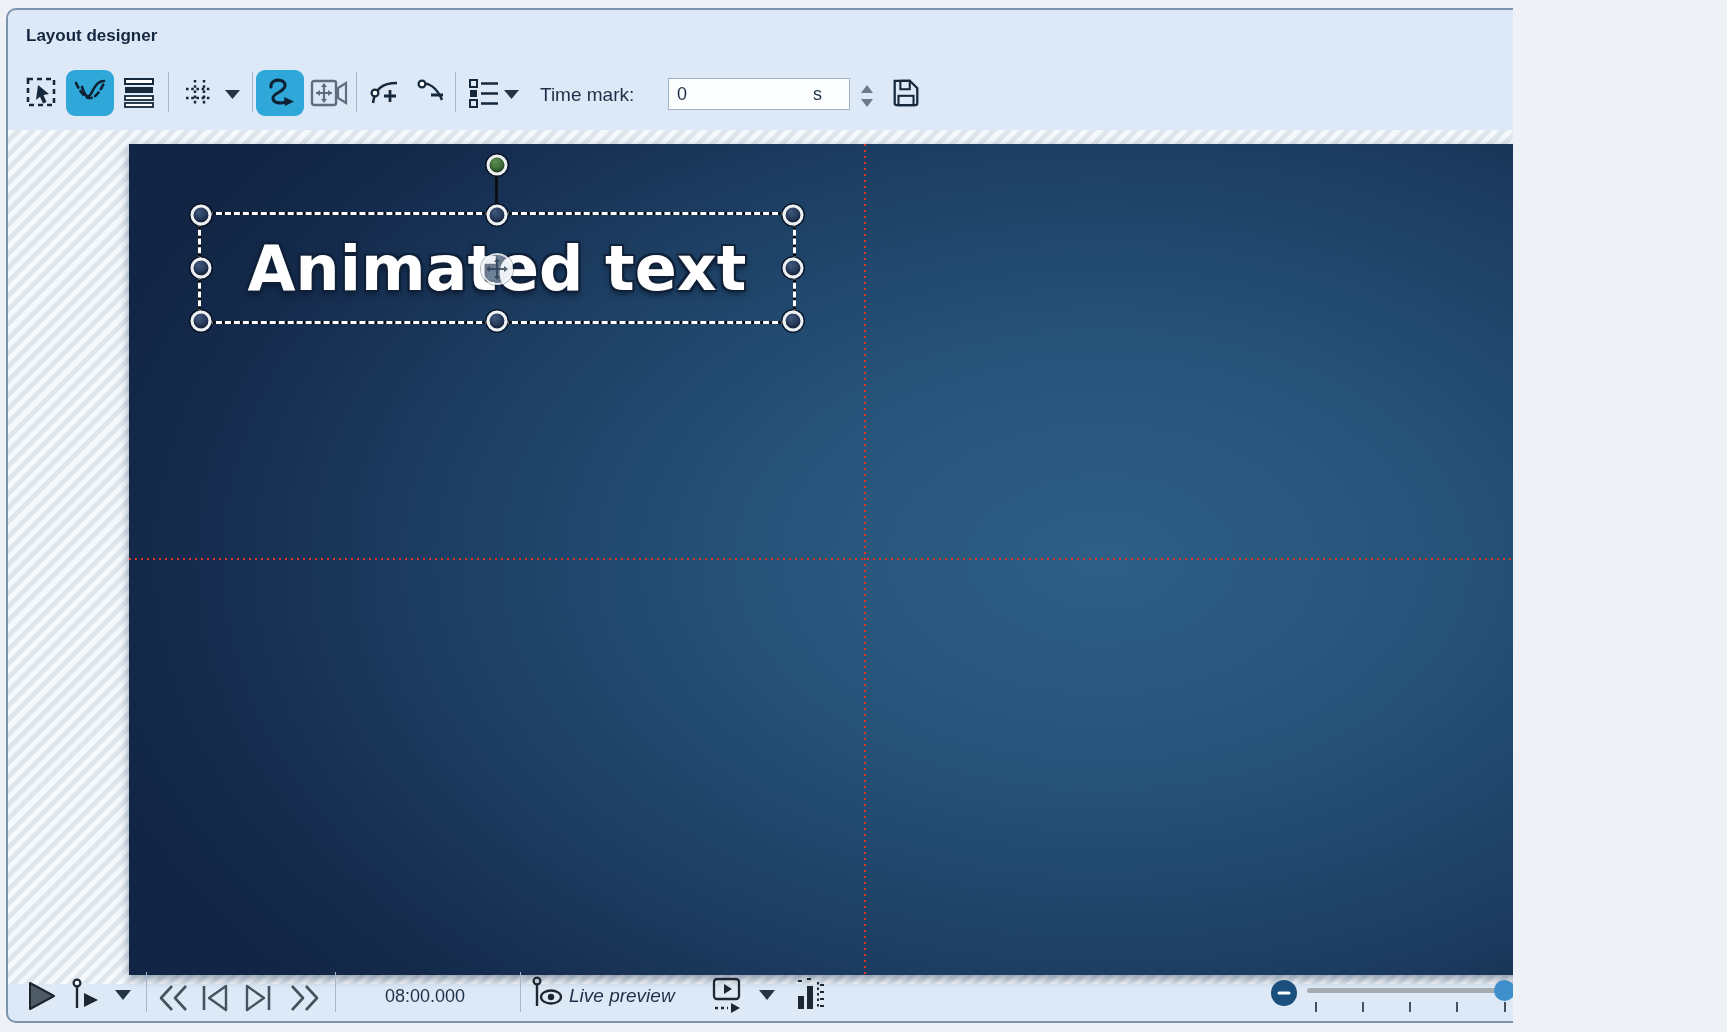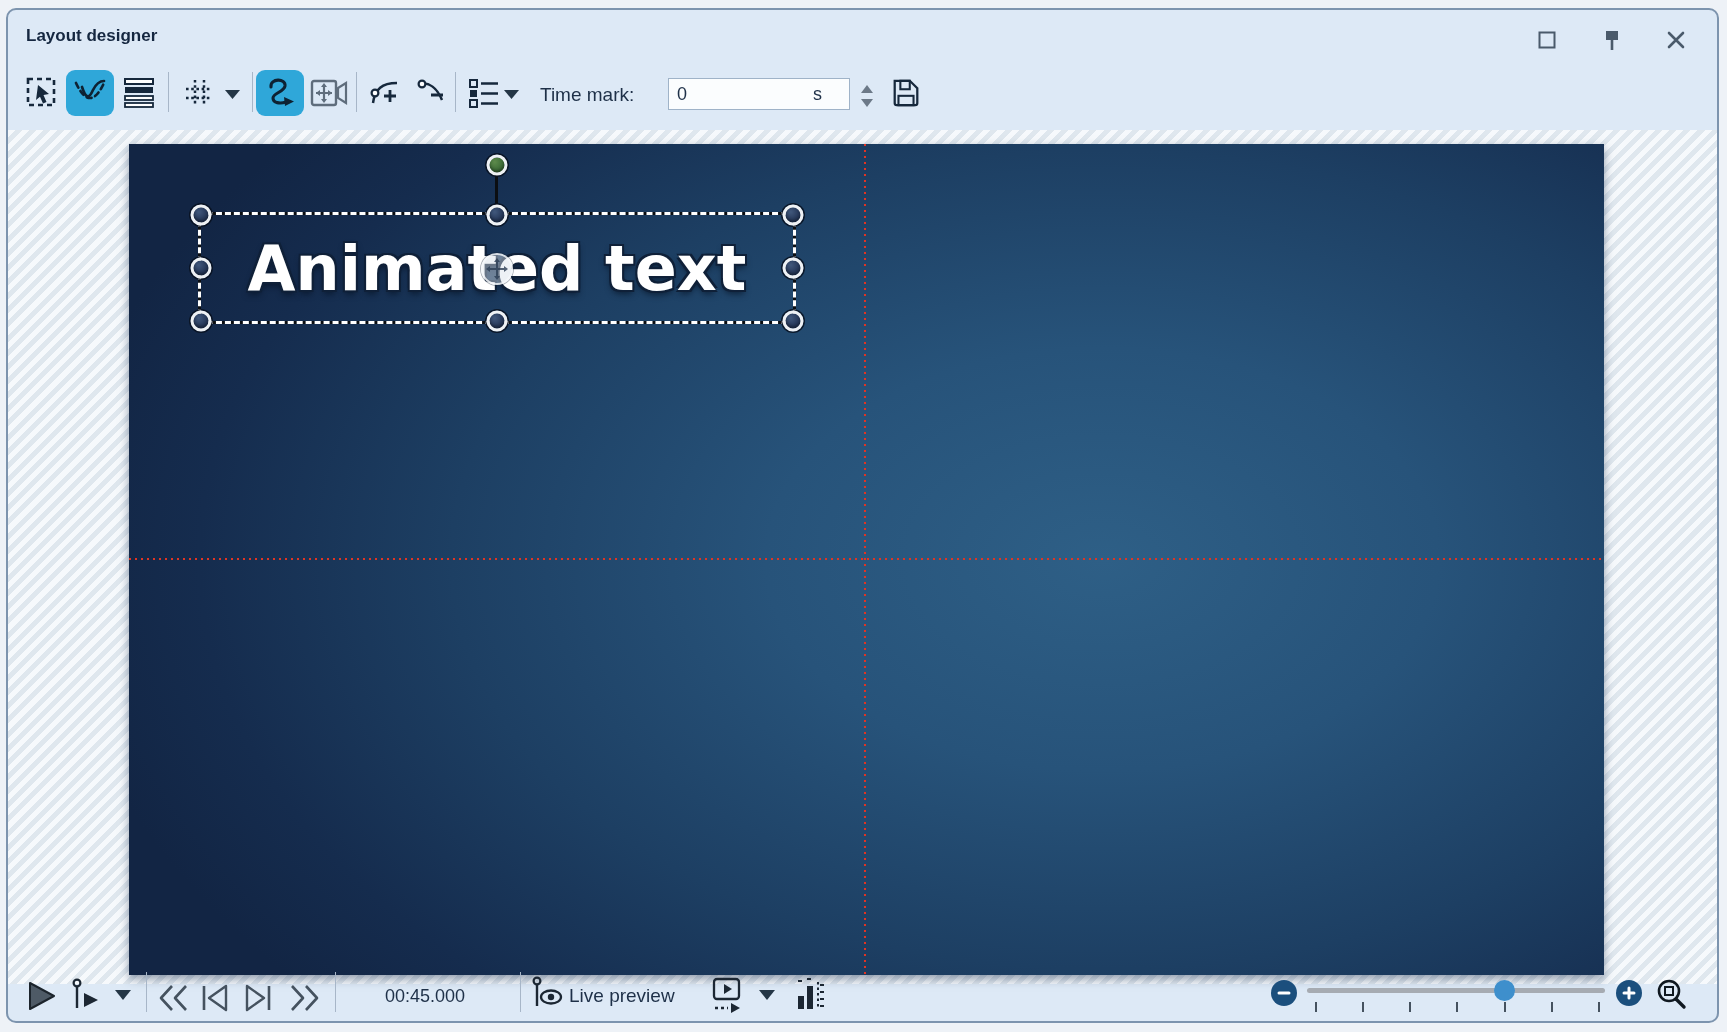--- a/index.html
+++ b/index.html
@@ -1,17 +1,17 @@
 <!DOCTYPE html>
 <html><head>
 <meta charset="utf-8">
 <style>
   * { margin:0; padding:0; box-sizing:border-box; }
   html,body { width:1727px; height:1032px; background:#eef2f7; font-family:"Liberation Sans", sans-serif; }
-  #stage { position:relative; width:1727px; height:1032px; overflow:hidden; background:#eef2f7; }
+  #stage { position:relative; width:1513px; height:1032px; overflow:hidden; background:#eef2f7; }
 
   
   .window {
     position:absolute; left:6px; top:8px; width:1713px; height:1015px;
     background:#dde9f6; border:2px solid #7d94ae; border-radius:10px; overflow:hidden;
   }
   .title { position:absolute; left:18px; top:16px; font-size:17px; font-weight:bold; color:#152740; }
   .winbtn { position:absolute; width:30px; height:30px; display:flex; align-items:center; justify-content:center; cursor:default; }
 
   
@@ -69,21 +69,21 @@
     position:absolute; left:368px; top:125px; width:32px; height:32px; border-radius:50%;
     background:rgba(214,224,232,.45); border:2px solid rgba(246,249,251,.8);
     box-shadow:0 0 0 1px rgba(20,35,55,.35);
     transform:translate(-50%,-50%); display:flex; align-items:center; justify-content:center;
   }
 
   
   .bbar-item { position:absolute; display:flex; align-items:center; justify-content:center; }
   .bb-sep { top:962px; height:40px; }
   .time-display { position:absolute; left:347px; top:976px; width:140px; text-align:center; font-size:18px; color:#1e3048; }
-  .live-label { position:absolute; left:561px; top:975px; font-size:19px; color:#1e3048; }
+  .live-label { position:absolute; left:561px; top:975px; font-size:19px; color:#1e3048;font-style:italic; }
   .zoom-track { position:absolute; left:1299px; top:978px; width:298px; height:5px; background:#a6abb2; border-radius:3px; }
   .zoom-thumb { position:absolute; left:1486px; top:970px; width:21px; height:21px; border-radius:50%; background:#3e8fcc; }
   .ztick { position:absolute; top:992px; width:2px; height:10px; background:#45525f; }
   .round-btn { position:absolute; width:26px; height:26px; border-radius:50%; background:#1b4f7d; color:#fff; display:flex; align-items:center; justify-content:center; }
 </style>
 </head>
 <body>
 
 <div id="stage">
   <div class="window">
@@ -298,21 +298,21 @@
       </svg>
     </div>
     <div class="bbar-item" style="left:279px; top:974px;">
       <svg width="34" height="28" viewBox="0 0 34 28">
         <path d="M5,2 L16,14 L5,26 M19,2 L30,14 L19,26" fill="none" stroke="#45525f" stroke-width="2.6" stroke-linejoin="round"></path>
       </svg>
     </div>
 
     <div class="vsep bb-sep" style="left:327px;"></div>
 
-    <div class="time-display">00:45.000</div>
+    <div class="time-display">08:00.000</div>
 
     <div class="vsep bb-sep" style="left:512px;"></div>
 
     <div class="bbar-item" style="left:524px; top:966px;">
       <svg width="32" height="38" viewBox="0 0 32 38">
         <circle cx="5" cy="5" r="3.4" fill="none" stroke="#1c2733" stroke-width="2.2"></circle>
         <line x1="5" y1="9" x2="5" y2="30" stroke="#1c2733" stroke-width="2.4"></line>
         <ellipse cx="19" cy="21" rx="10" ry="6.5" fill="none" stroke="#1c2733" stroke-width="2.3"></ellipse>
         <circle cx="19" cy="21" r="3.2" fill="#1c2733"></circle>
       </svg>

